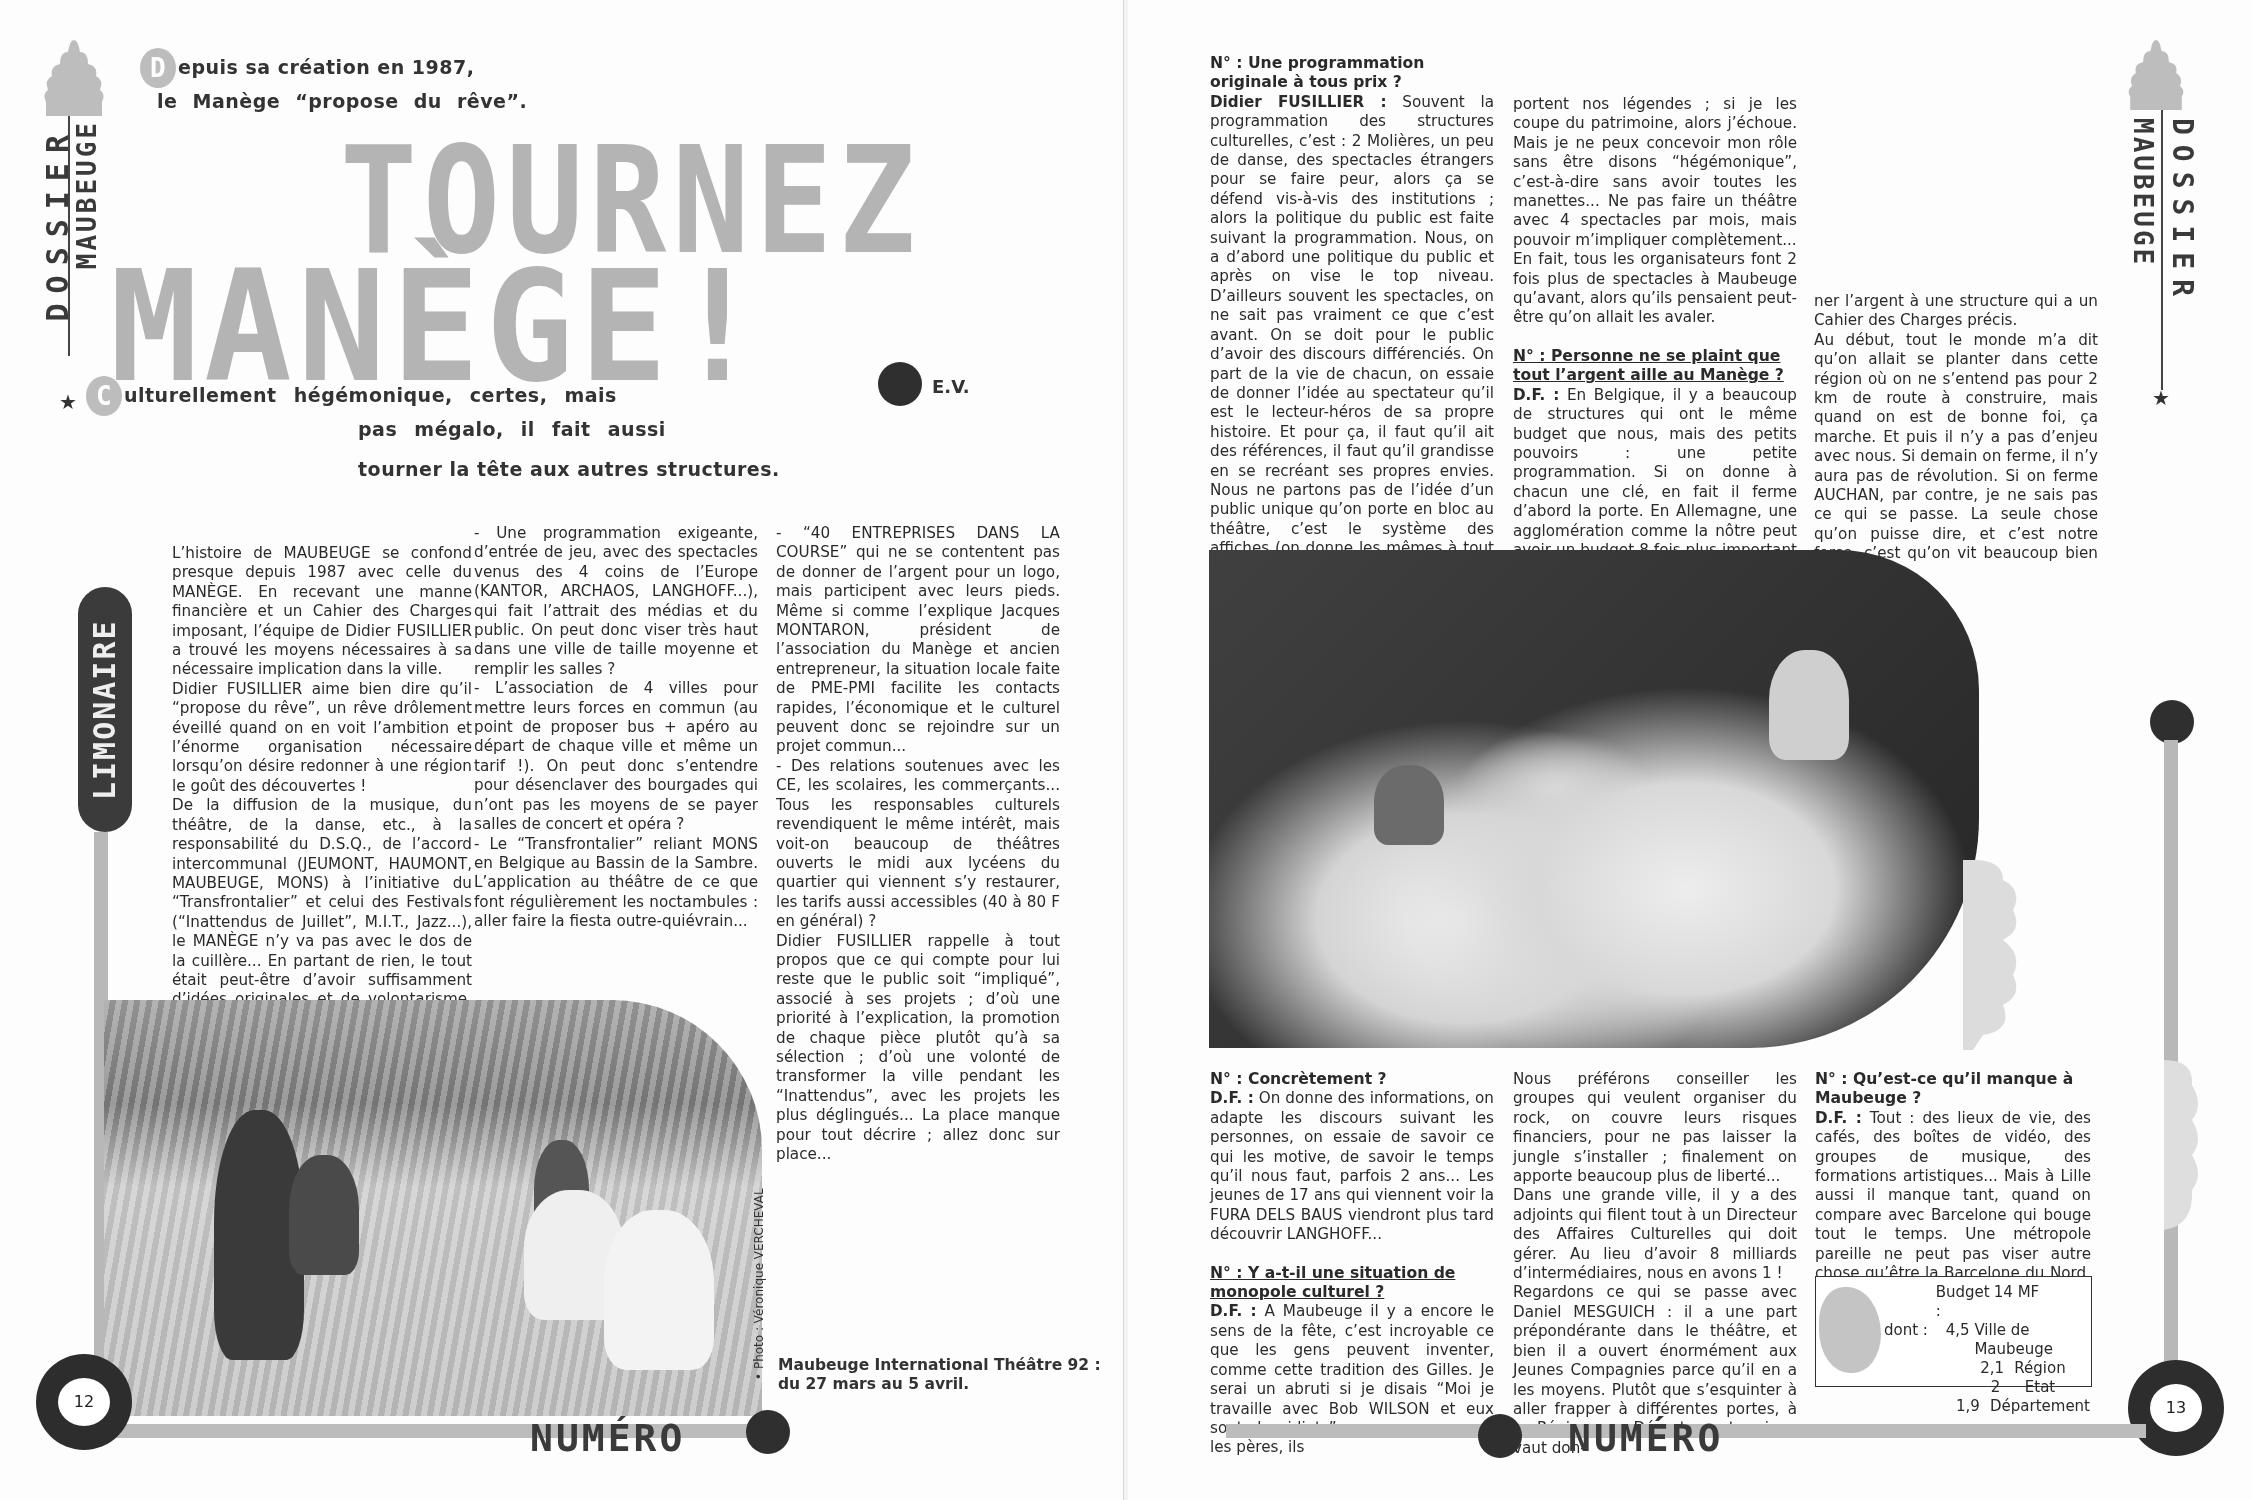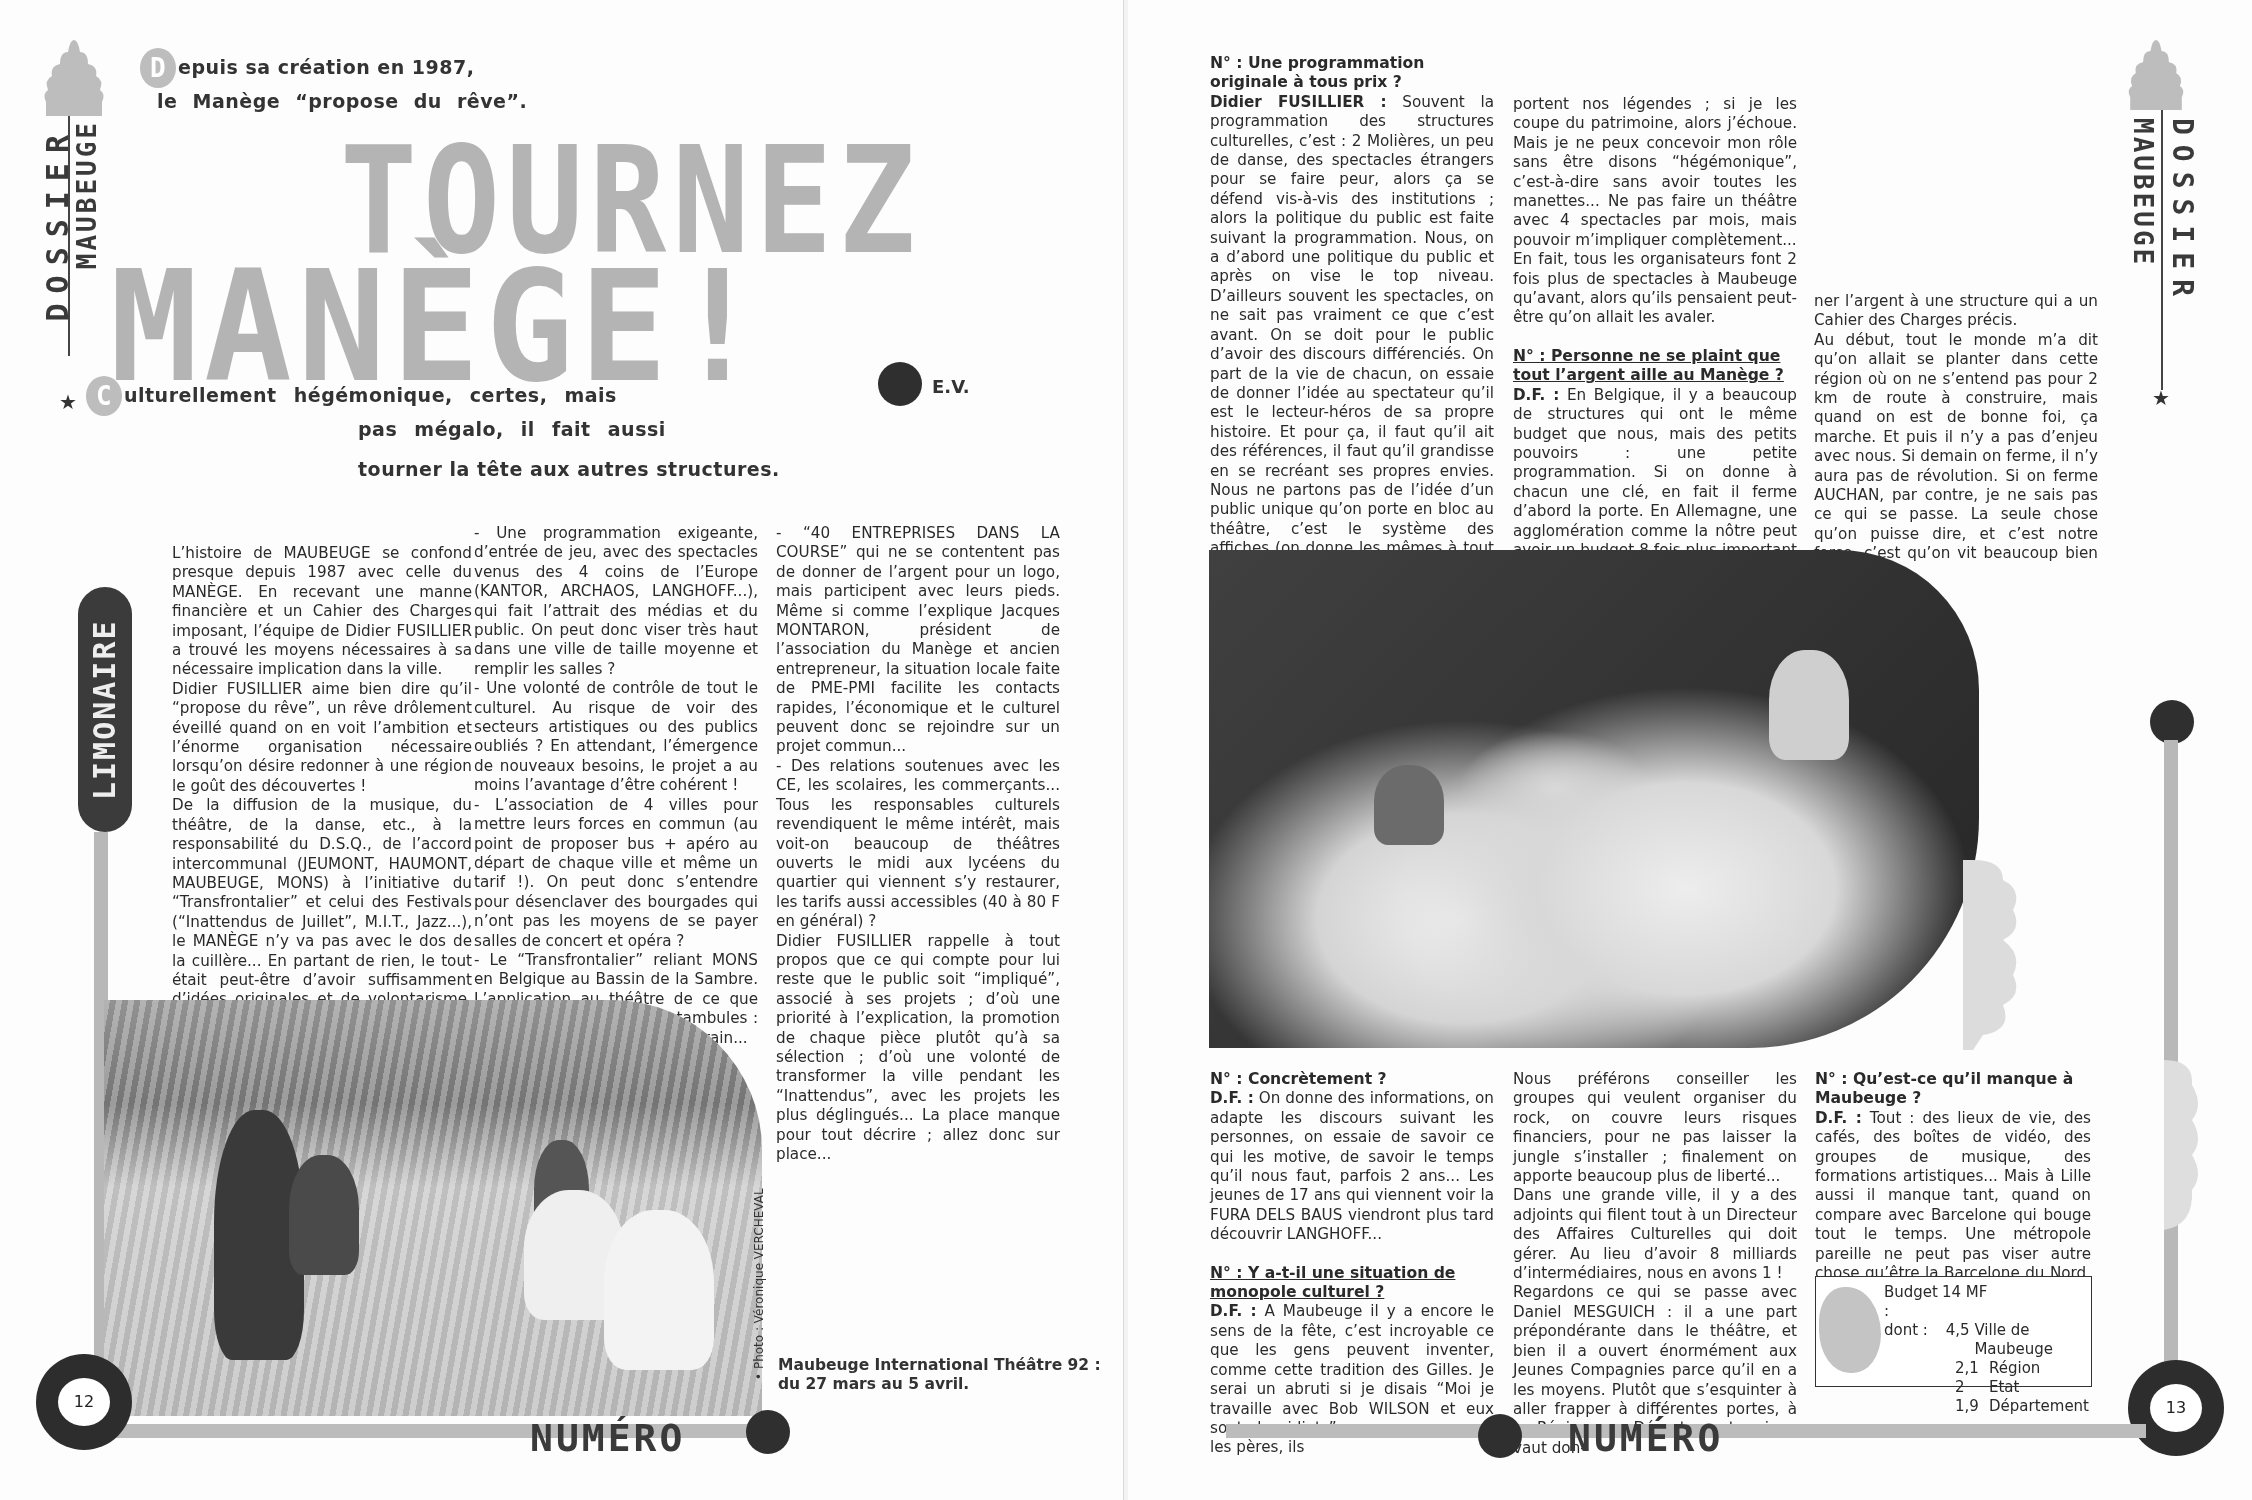--- a/index.html
+++ b/index.html
@@ -47,21 +47,21 @@
 
   .pagenum { position: absolute; width: 96px; height: 96px; border-radius: 50%; background: #2d2d2d; }
   .pagenum span { position: absolute; left: 22px; top: 24px; width: 52px; height: 48px; border-radius: 50%; background: #fff; text-align: center; line-height: 48px; font-family: "DejaVu Sans", sans-serif; font-size: 16px; color: #222; }
 
   .bar { position: absolute; height: 14px; background: #bcbcbc; }
   .numero { position: absolute; font-family: "DejaVu Sans Mono", monospace; font-weight: bold; font-size: 38px; color: #3a3a3a; letter-spacing: 3px; }
 
   .budget-box { position: absolute; left: 1815px; top: 1276px; width: 277px; height: 111px; border: 1.5px solid #333; background: #fff; }
   .budget-blob { position: absolute; left: 3px; top: 10px; width: 62px; height: 86px; background: #c4c4c4; border-radius: 40% 55% 45% 50%; }
   .budget-lines { position: absolute; left: 68px; top: 6px; font-family: "DejaVu Sans", sans-serif; font-size: 15px; line-height: 19px; color: #2a2a2a; }
-  .budget-row { display: flex; }
+  .budget-row { display: flex; justify-content: center; }
   .budget-row .k { width: 58px; }
   .budget-row .v { width: 34px; margin-left: 13px; }
 </style>
 </head>
 <body>
 
 <div class="page page-left">
 
   <svg class="crown" style="left:42px; top:40px;" width="64" height="76" viewBox="0 0 64 76">
     <path d="M4 76 L4 62 Q0 54 6 50 Q2 40 10 36 Q8 26 18 24 Q18 12 26 12 Q28 0 32 0 Q36 0 38 12 Q46 12 46 24 Q56 26 54 36 Q62 40 58 50 Q64 54 60 62 L60 76 Z" fill="#bdbdbd"></path>
@@ -91,21 +91,20 @@
   <div class="limonaire">LIMONAIRE</div>
   <div class="pole" style="left:94px; top:832px; width:14px; height:560px;"></div>
 
   <div class="col body-text" style="left:172px; top:544px; width:300px;">
     <p>L’histoire de MAUBEUGE se confond presque depuis 1987 avec celle du MANÈGE. En recevant une manne financière et un Cahier des Charges imposant, l’équipe de Didier FUSILLIER a trouvé les moyens nécessaires à sa nécessaire implication dans la ville.</p>
     <p>Didier FUSILLIER aime bien dire qu’il “propose du rêve”, un rêve drôlement éveillé quand on en voit l’ambition et l’énorme organisation nécessaire lorsqu’on désire redonner à une région le goût des découvertes !</p>
     <p>De la diffusion de la musique, du théâtre, de la danse, etc., à la responsabilité du D.S.Q., de l’accord intercommunal (JEUMONT, HAUMONT, MAUBEUGE, MONS) à l’initiative du “Transfrontalier” et celui des Festivals (“Inattendus de Juillet”, M.I.T., Jazz...), le MANÈGE n’y va pas avec le dos de la cuillère... En partant de rien, le tout était peut-être d’avoir suffisamment d’idées originales et de volontarisme. La structure n’en manque pas :</p>
   </div>
   <div class="col body-text" style="left:474px; top:524px; width:284px;">
     <p>- Une programmation exigeante, d’entrée de jeu, avec des spectacles venus des 4 coins de l’Europe (KANTOR, ARCHAOS, LANGHOFF...), qui fait l’attrait des médias et du public. On peut donc viser très haut dans une ville de taille moyenne et remplir les salles ?</p>
-    <p>- Une volonté de contrôle de tout le culturel. Au risque de voir des secteurs artistiques ou des publics oubliés ? En attendant, l’émergence de nouveaux besoins, le projet a au moins l’avantage d’être cohérent !</p>
     <p>- L’association de 4 villes pour mettre leurs forces en commun (au point de proposer bus + apéro au départ de chaque ville et même un tarif !). On peut donc s’entendre pour désenclaver des bourgades qui n’ont pas les moyens de se payer salles de concert et opéra ?</p>
     <p>- Le “Transfrontalier” reliant MONS en Belgique au Bassin de la Sambre. L’application au théâtre de ce que font régulièrement les noctambules : aller faire la fiesta outre-quiévrain...</p>
   </div>
   <div class="col body-text" style="left:776px; top:524px; width:284px;">
     <p>- “40 ENTREPRISES DANS LA COURSE” qui ne se contentent pas de donner de l’argent pour un logo, mais participent avec leurs pieds. Même si comme l’explique Jacques MONTARON, président de l’association du Manège et ancien entrepreneur, la situation locale faite de PME-PMI facilite les contacts rapides, l’économique et le culturel peuvent donc se rejoindre sur un projet commun...</p>
     <p>- Des relations soutenues avec les CE, les scolaires, les commerçants... Tous les responsables culturels revendiquent le même intérêt, mais voit-on beaucoup de théâtres ouverts le midi aux lycéens du quartier qui viennent s’y restaurer, les tarifs aussi accessibles (40 à 80 F en général) ?</p>
     <p>Didier FUSILLIER rappelle à tout propos que ce qui compte pour lui reste que le public soit “impliqué”, associé à ses projets ; d’où une priorité à l’explication, la promotion de chaque pièce plutôt qu’à sa sélection ; d’où une volonté de transformer la ville pendant les “Inattendus”, avec les projets les plus déglingués... La place manque pour tout décrire ; allez donc sur place...</p>
   </div>
 
   <div class="photo photo-street">

